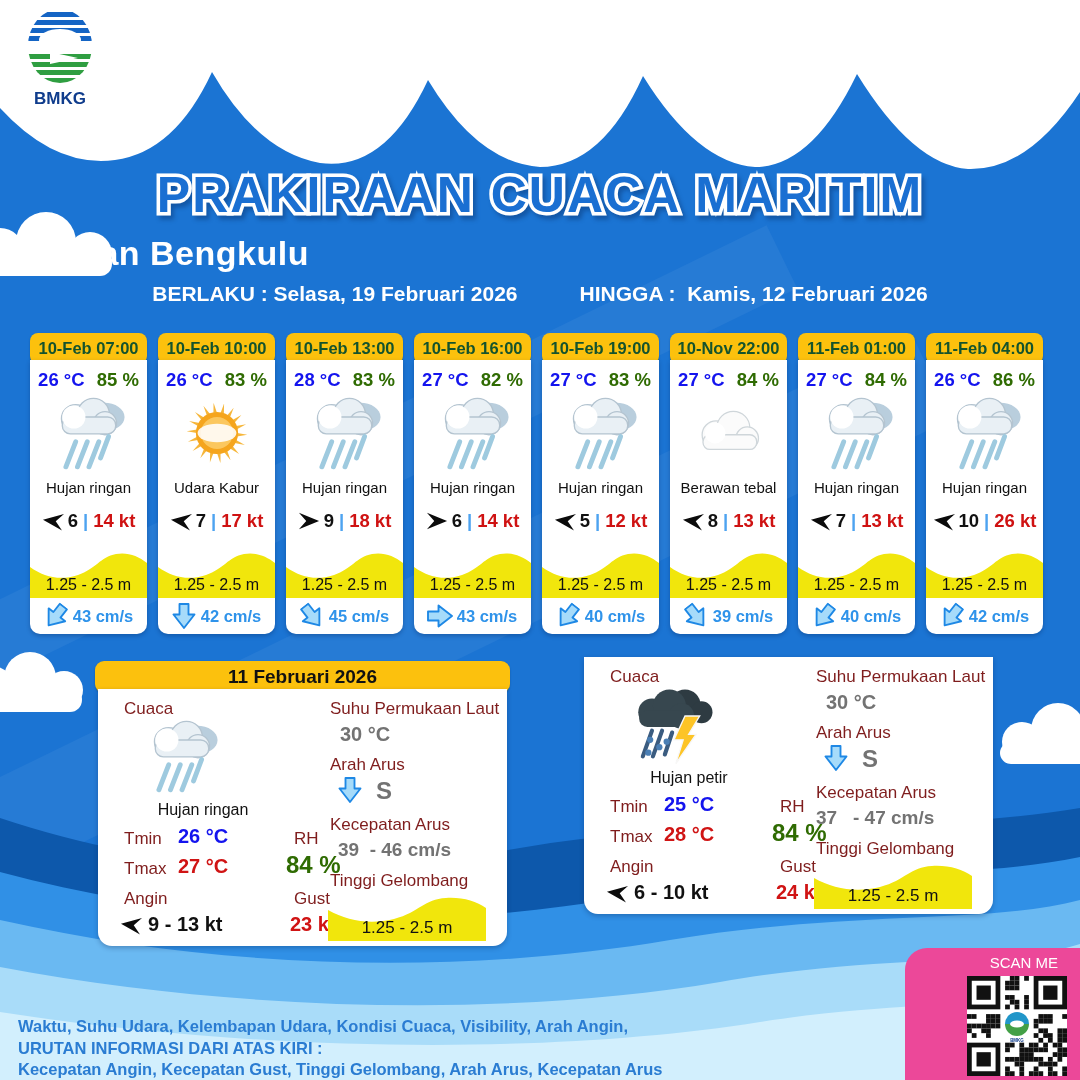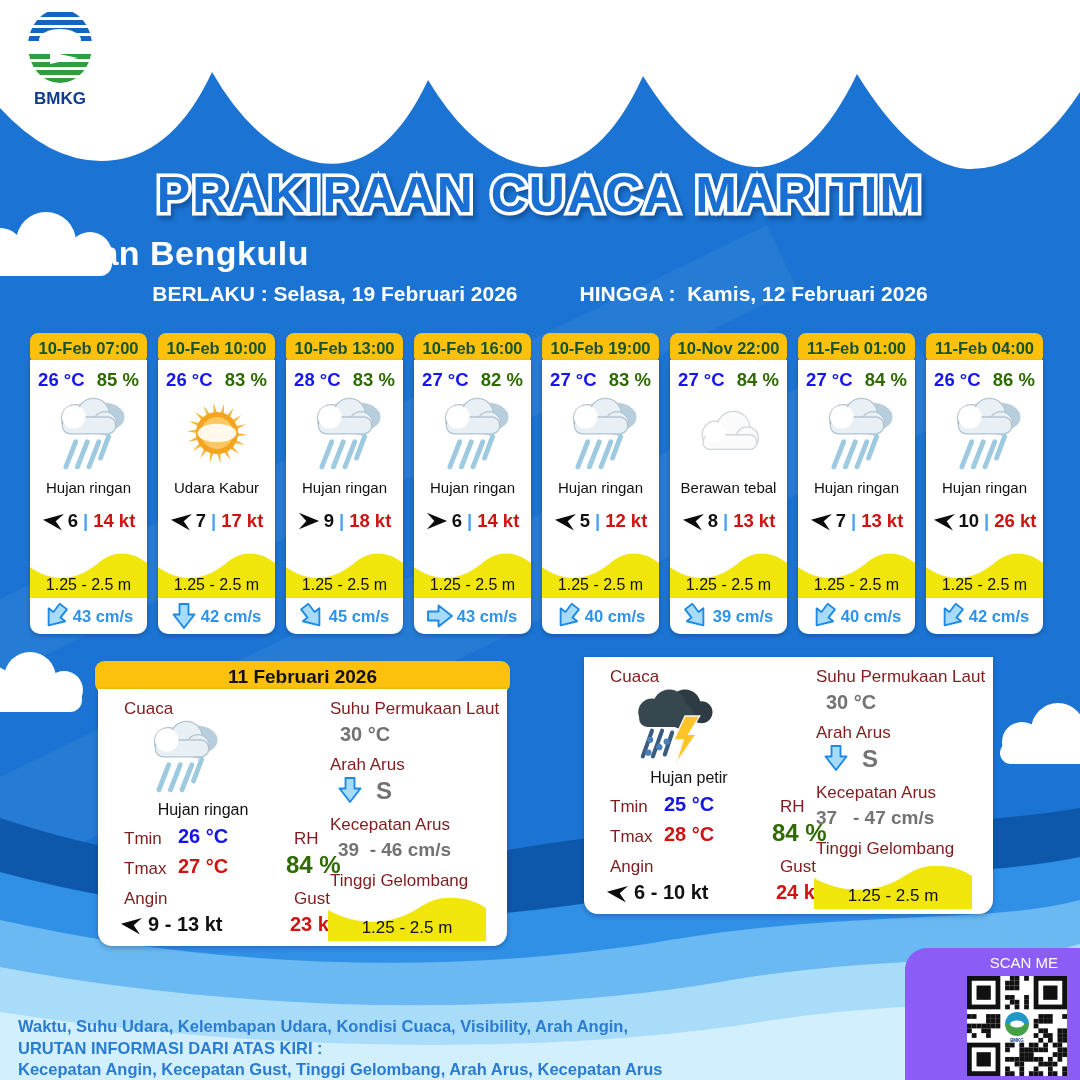--- a/index.html
+++ b/index.html
@@ -68,21 +68,21 @@
   .v-cyan{color:#737373;font-weight:bold;position:absolute;}
   .dc-wavebox{position:absolute;left:230px;top:206px;width:158px;height:46px;}
   .dc-wavebox svg{position:absolute;left:0;top:0;}
   .dc-wavebox .txt{position:absolute;left:0;bottom:3px;width:100%;text-align:center;font-size:17px;color:#111;}
   .pre{white-space:pre;}
 
   
   .bottom-waves{position:absolute;left:0;bottom:0;width:1080px;height:320px;z-index:3;}
   .footer-text{position:absolute;left:18px;top:1016px;z-index:6;color:#2a7cd2;
                font-size:16.5px;font-weight:bold;line-height:21.5px;}
-  .qr-panel{position:absolute;left:905px;top:948px;width:175px;height:132px;background:#8b5cf6;
+  .qr-panel{position:absolute;left:905px;top:948px;width:175px;height:132px;background:#ec4899;
             border-radius:22px 0 0 0;z-index:7;}
   .scanme{position:absolute;right:22px;top:6px;color:#ffffff;font-size:15px;}
   .qr-box{position:absolute;left:62px;top:28px;width:100px;height:100px;background:#ffffff;}
 </style>
 </head>
 <body>
 
 <div class="poster">
 
   <div class="top-white"></div>

